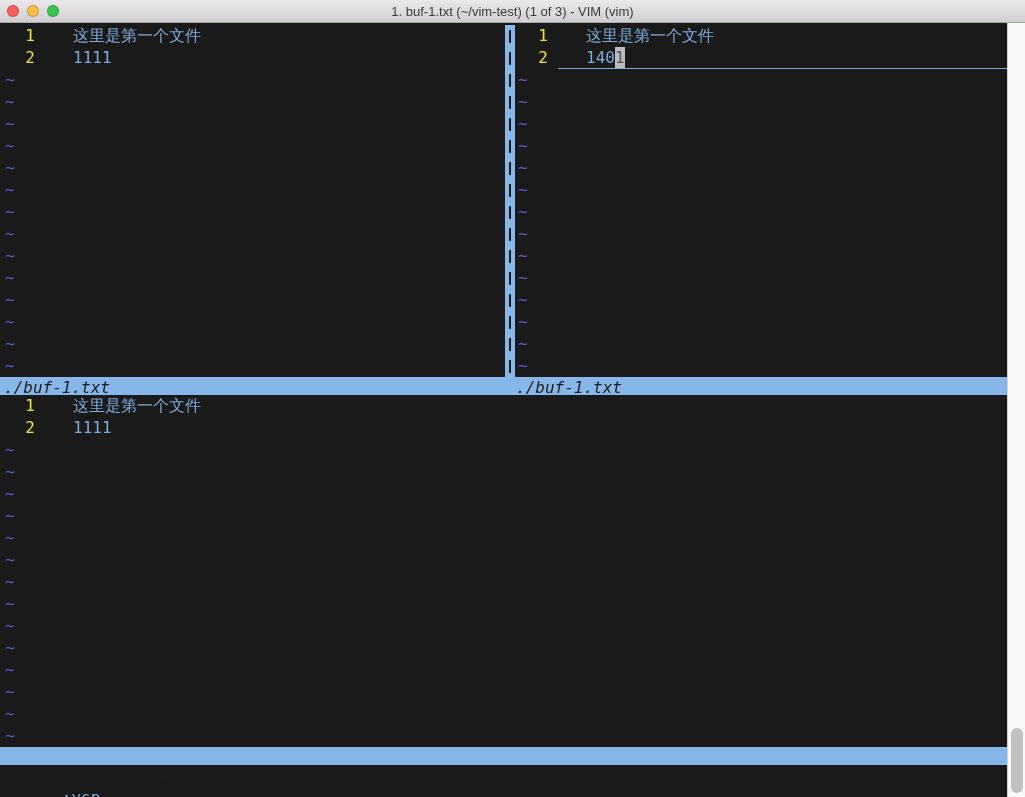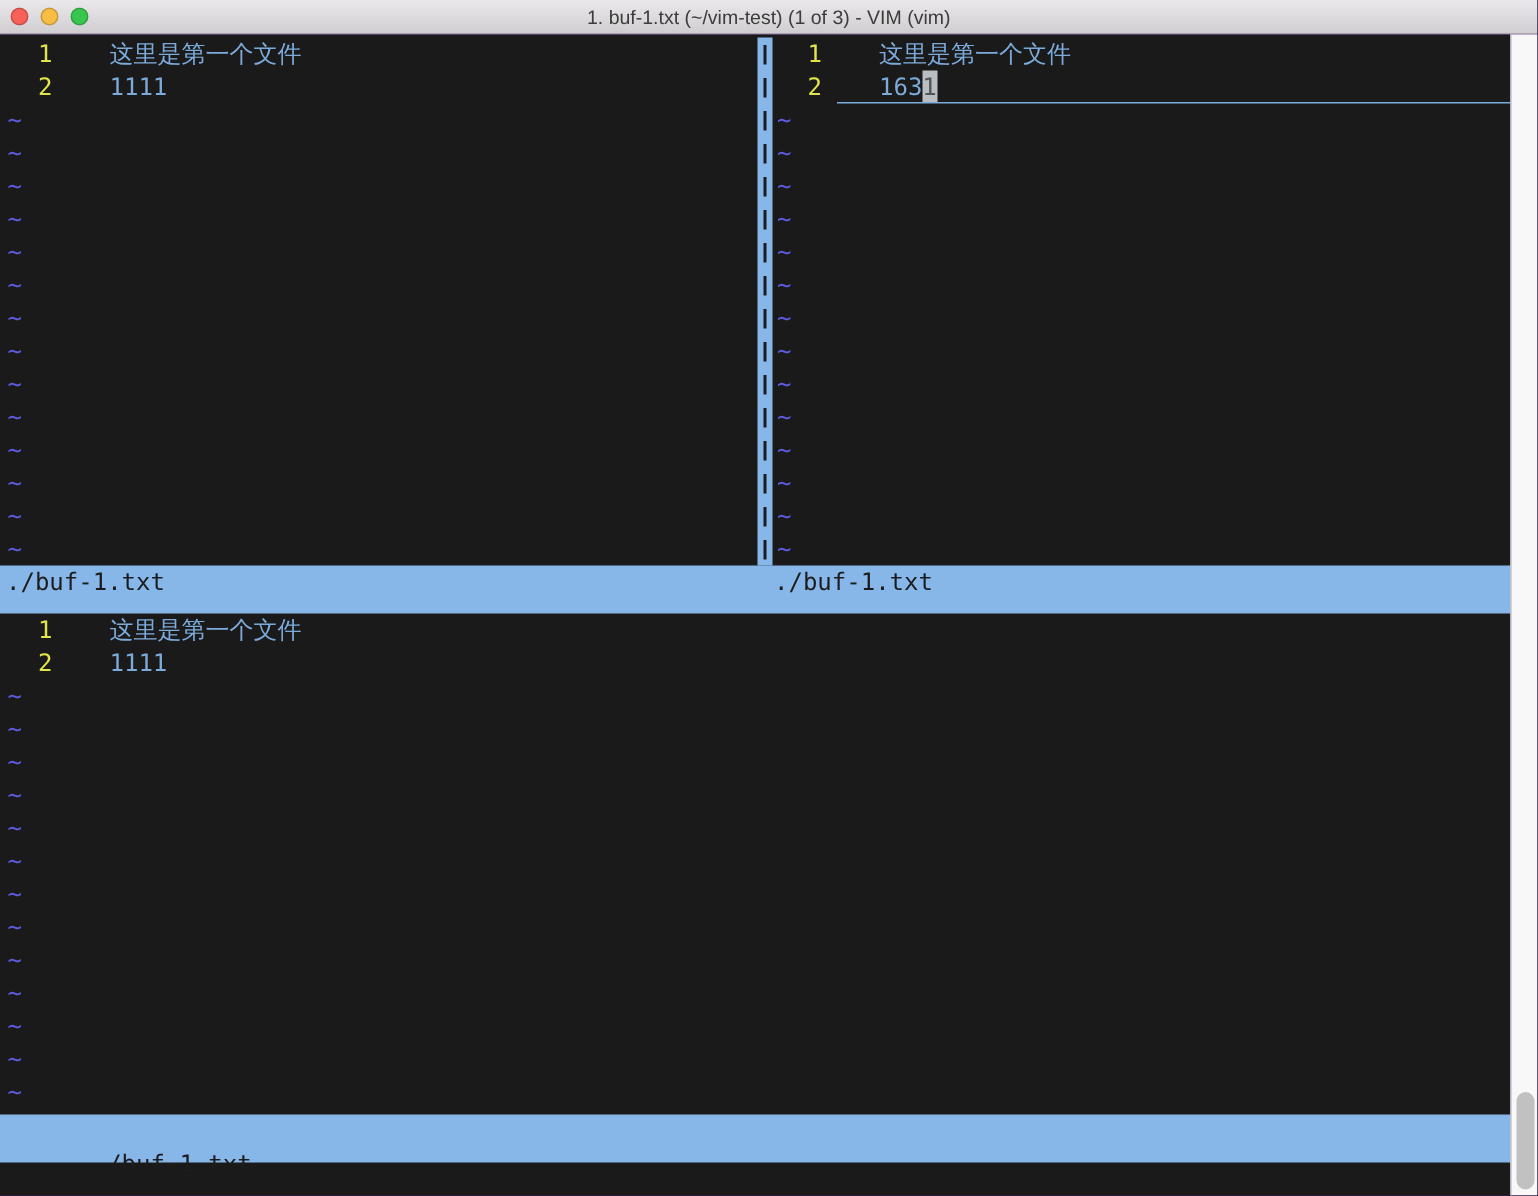--- a/index.html
+++ b/index.html
@@ -1,18 +1,18 @@
 <!DOCTYPE html>
 <html><head>
 <meta charset="utf-8">
 <style>
   * { margin:0; padding:0; box-sizing:border-box; }
   html,body { width:1025px; height:797px; overflow:hidden; background:#1a1a1a; }
 
-  .app-window { position:relative; width:1025px; height:797px; background:#6d28d9;
+  .app-window { position:relative; width:1025px; height:797px; background:#0c4a6e;
     font-family:"DejaVu Sans Mono", monospace; }
 
   
   .titlebar { position:absolute; top:0; left:0; width:1025px; height:23px;
     background:linear-gradient(#eae8ea, #d0ced0);
     border-bottom:1px solid #a9a7a9;
     display:flex; align-items:center; justify-content:center;
     font-family:"Liberation Sans", sans-serif; font-size:13px; color:#3c3c3c; }
   .traffic { position:absolute; left:7px; top:5px; display:flex; gap:8px; }
   .light { width:12px; height:12px; border-radius:50%; border:0.5px solid rgba(0,0,0,0.2); }
@@ -47,22 +47,22 @@
   .cursorline .fill { flex:1; }
   .cursor-block { background:#babec3; color:#50555b; }
 
   
   .vsep { width:10px; background:#87b7e9; flex:none;
     display:flex; flex-direction:column; }
   .sep-row { height:22px; display:flex; align-items:center; justify-content:center; }
   .sep-bar { width:2px; height:13px; background:#1c1c1c; }
 
   
-  .statusline { height:32px; background:#87b7e9; color:#1c1c1c; white-space:pre;
-    display:flex; flex:none; }
+  .statusline { height:18px; background:#87b7e9; color:#1c1c1c; white-space:pre;
+    display:flex; flex:none;font-style:italic; }
   .statusline .sl-left { width:515px; padding-left:4px; flex:none; }
   .statusline .sl-right { padding-left:1px; }
   .statusline.single { padding-left:4px; display:block; }
 
   
   .cmdline { height:22px; padding-left:4px; color:#7cabdb; white-space:pre; }
 
   
   .scrollbar { position:absolute; top:23px; right:0; width:18px; height:774px;
     background:#f8f8f8; border-left:1px solid #d2d2d2; }
@@ -161,21 +161,21 @@
           <div class="sep-row">
             <div class="sep-bar"></div>
           </div>
         </div>
 
       <div class="win win-top-right">
         <div class="row numbered">
           <span class="num">1</span><span class="txt">这里是第一个文件</span>
         </div>
         <div class="row numbered">
-          <span class="num">2</span><span class="cursorline"><span class="txt">163</span><span class="cursor-block">1</span><span class="fill"></span></span>
+          <span class="num">2</span><span class="cursorline"><span class="txt">140</span><span class="cursor-block">1</span><span class="fill"></span></span>
         </div>
         <div>
             <div class="row tilde-row">~</div>
             <div class="row tilde-row">~</div>
             <div class="row tilde-row">~</div>
             <div class="row tilde-row">~</div>
             <div class="row tilde-row">~</div>
             <div class="row tilde-row">~</div>
             <div class="row tilde-row">~</div>
             <div class="row tilde-row">~</div>

